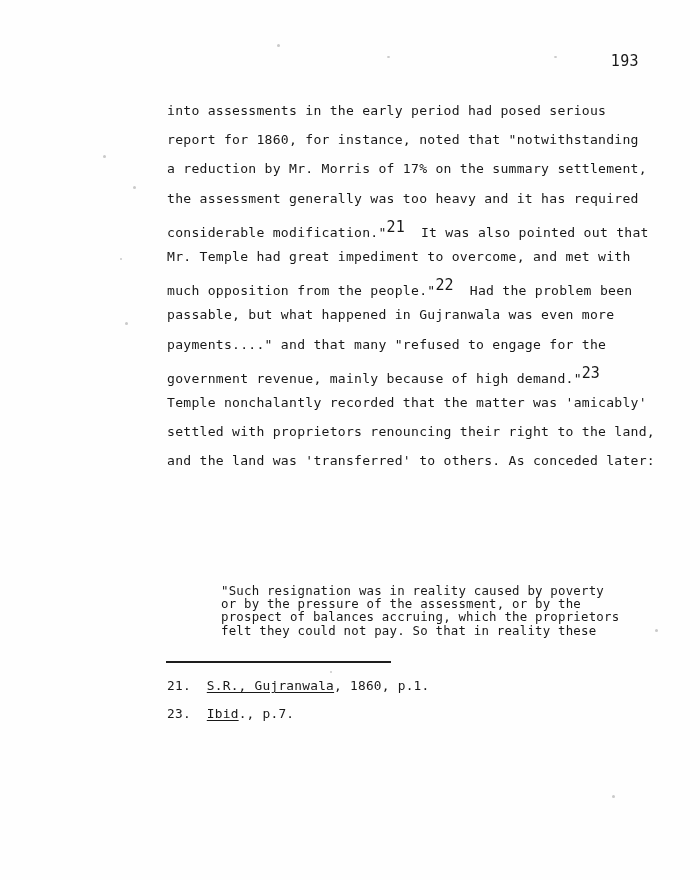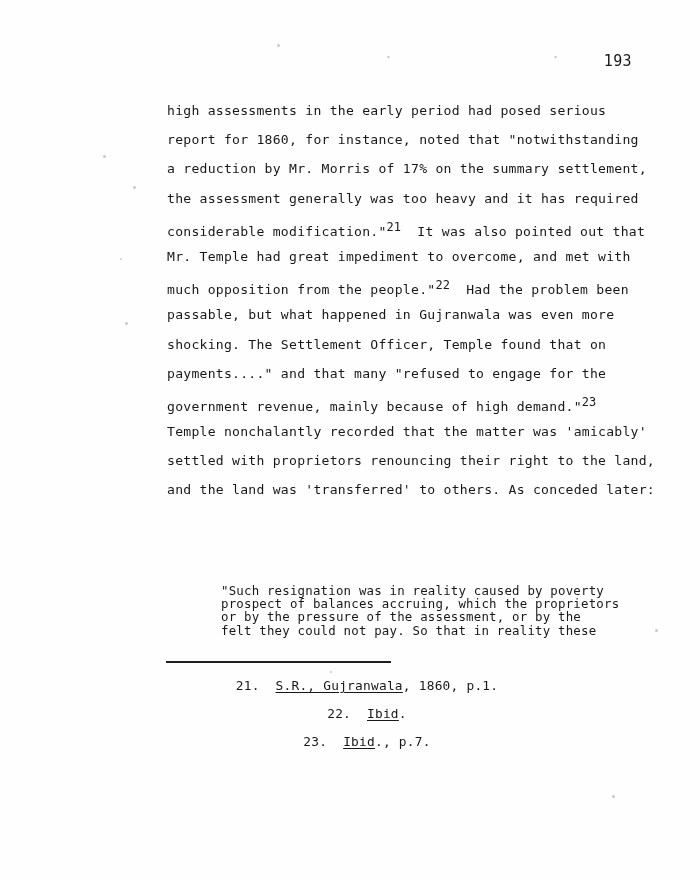--- a/index.html
+++ b/index.html
@@ -26,39 +26,40 @@
   }
 
   .page-number {
     position: absolute;
     top: 52px;
     left: 0;
     width: 632px;
     text-align: right;
     font-size: 15px;
     letter-spacing: 0.4px;
+    padding-left: 7px;
   }
 
   .body-text {
     position: absolute;
     top: 96px;
     left: 167px;
     width: 486px;
     font-size: 13.1px;
     line-height: 29.2px;
     letter-spacing: 0.25px;
     white-space: nowrap;
   }
   .body-text .ln {
     display: block;
     height: 29.2px;
   }
 
   sup {
-    font-size: 12px;
+    font-size: 15px;
     vertical-align: 5px;
     letter-spacing: 0;
   }
 
   .u {
     text-decoration: underline;
     text-underline-offset: 1.5px;
   }
 
   .blockquote {
@@ -90,21 +91,20 @@
     top: 678px;
     left: 167px;
     width: 400px;
     font-size: 12.8px;
     letter-spacing: 0.25px;
     white-space: nowrap;
   }
   .footnotes .fn {
     display: block;
     height: 28px;
-    text-align: center;
   }
   .fn-num { display: inline; }
   .fn-body { display: inline; }
 </style>
 </head>
 <body>
 
 <div class="page">
 
   <div class="speck" style="left:277px;top:44px;width:3px;height:3px;"></div>
@@ -114,44 +114,42 @@
   <div class="speck" style="left:133px;top:186px;width:3px;height:3px;"></div>
   <div class="speck" style="left:125px;top:322px;width:3px;height:3px;"></div>
   <div class="speck" style="left:120px;top:258px;width:2px;height:2px;"></div>
   <div class="speck" style="left:655px;top:629px;width:3px;height:3px;"></div>
   <div class="speck" style="left:612px;top:795px;width:3px;height:3px;"></div>
   <div class="speck" style="left:330px;top:671px;width:2px;height:2px;"></div>
 
   <div class="page-number">193</div>
 
   <div class="body-text">
-    <span class="ln">high assessments in the early period had posed serious</span>
+    <span class="ln">into assessments in the early period had posed serious</span>
     <span class="ln">report for 1860, for instance, noted that "notwithstanding</span>
     <span class="ln">a reduction by Mr. Morris of 17% on the summary settlement,</span>
     <span class="ln">the assessment generally was too heavy and it has required</span>
     <span class="ln"><span>considerable modification."</span><sup>21</sup>&nbsp;&nbsp;<span>It was also pointed out that</span></span>
     <span class="ln">Mr. Temple had great impediment to overcome, and met with</span>
     <span class="ln"><span>much opposition from the people."</span><sup>22</sup>&nbsp;&nbsp;<span>Had the problem been</span></span>
     <span class="ln">passable, but what happened in Gujranwala was even more</span>
-    <span class="ln">shocking.  The Settlement Officer, Temple found that on</span>
     <span class="ln">payments...." and that many "refused to engage for the</span>
     <span class="ln"><span>government revenue, mainly because of high demand."</span><sup>23</sup></span>
     <span class="ln">Temple nonchalantly recorded that the matter was 'amicably'</span>
     <span class="ln">settled with proprietors renouncing their right to the land,</span>
     <span class="ln">and the land was 'transferred' to others.  As conceded later:</span>
   </div>
 
   <div class="blockquote">
     <span class="ln">"Such resignation was in reality caused by poverty</span>
+    <span class="ln">or by the pressure of the assessment, or by the</span>
     <span class="ln">prospect of balances accruing, which the proprietors</span>
-    <span class="ln">or by the pressure of the assessment, or by the</span>
     <span class="ln">felt they could not pay.  So that in reality these</span>
   </div>
 
   <div class="fn-rule"></div>
 
   <div class="footnotes">
     <span class="fn"><span class="fn-num">21.</span>&nbsp;&nbsp;<span class="u">S.R., Gujranwala</span><span class="fn-body">, 1860, p.1.</span></span>
-    <span class="fn"><span class="fn-num">22.</span>&nbsp;&nbsp;<span class="u">Ibid</span><span class="fn-body">.</span></span>
     <span class="fn"><span class="fn-num">23.</span>&nbsp;&nbsp;<span class="u">Ibid</span><span class="fn-body">., p.7.</span></span>
   </div>
 
 </div>
 
 </body></html>

